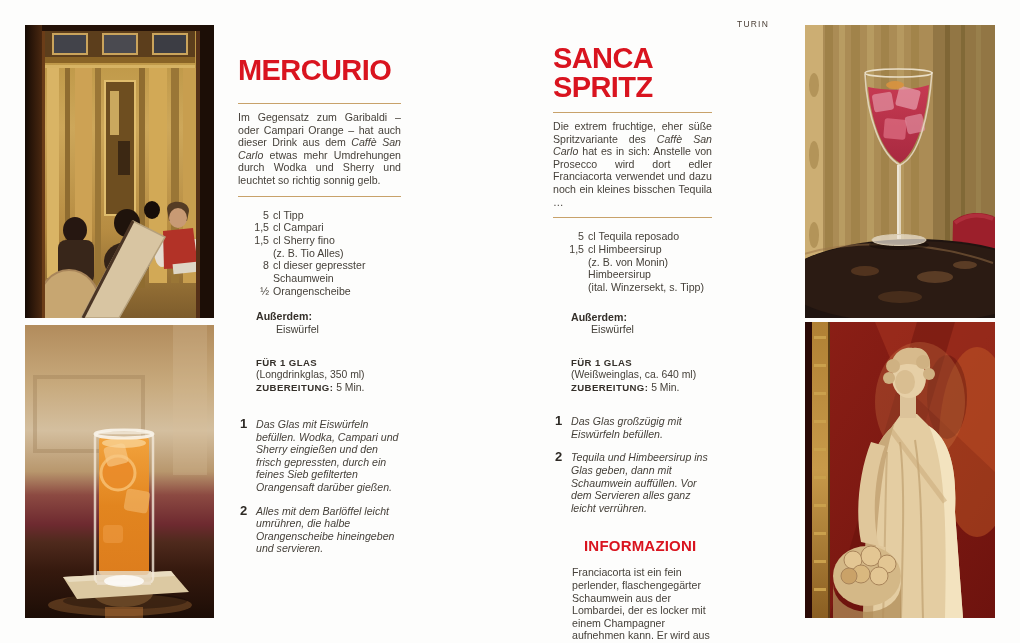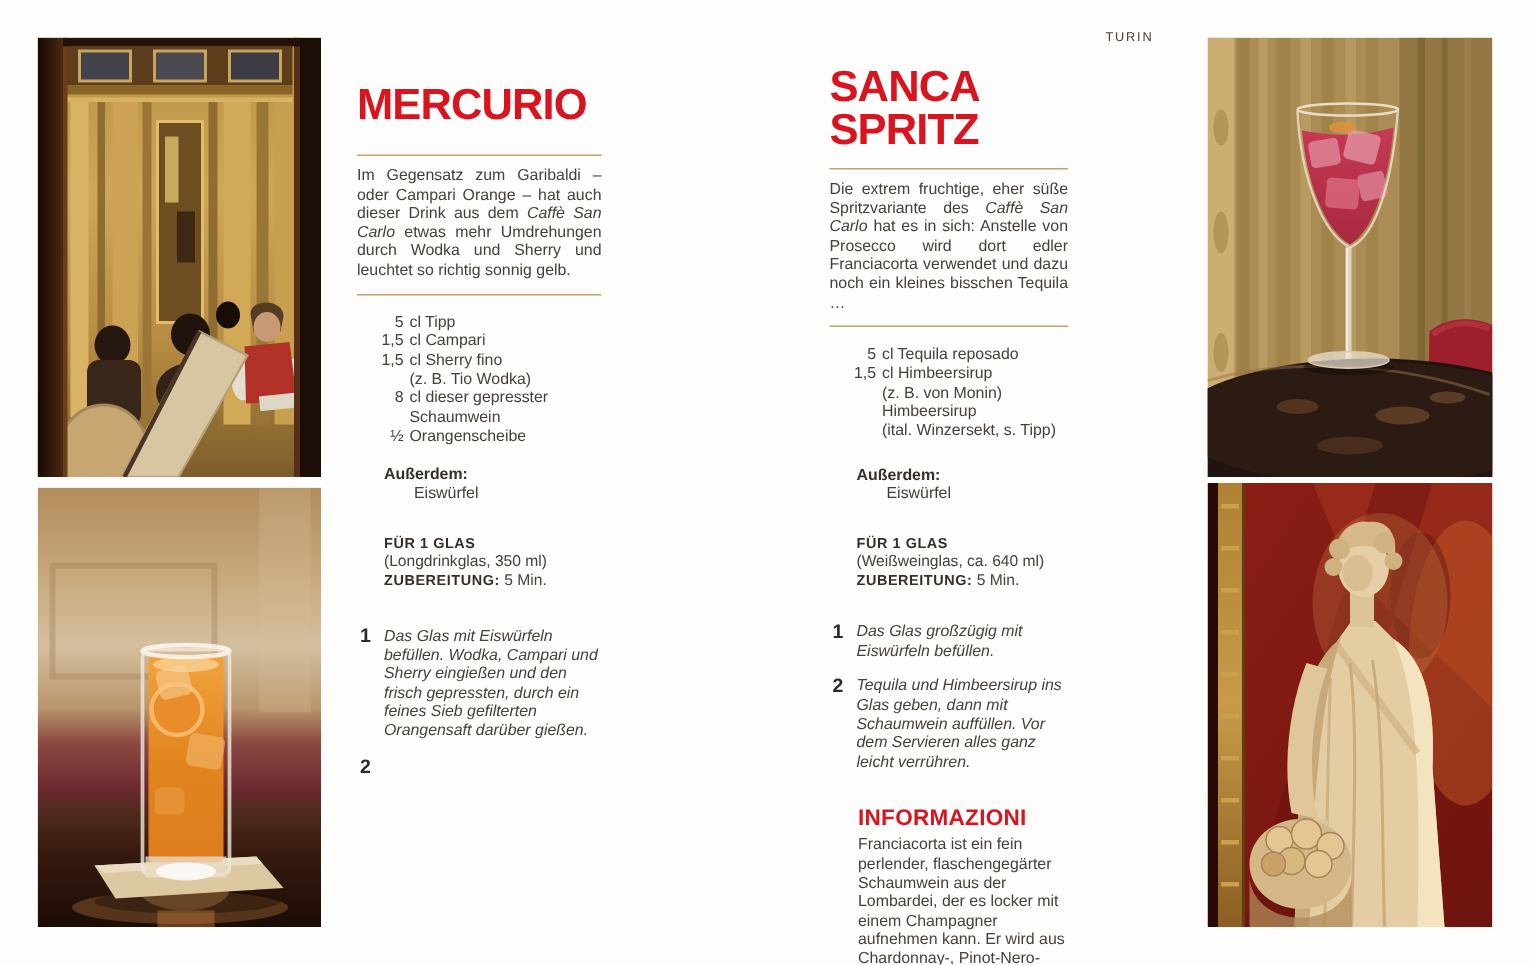--- a/index.html
+++ b/index.html
@@ -56,21 +56,21 @@
   .caps-label{font-weight:bold;font-size:9.6px;letter-spacing:0.4px;color:#35302a;}
 
   .steps{margin-top:24px;}
   #col-right .steps{margin-top:21px;}
   .step{display:flex;padding-left:2px;font-size:10.6px;line-height:12.6px;color:#46413a;}
   .step + .step{margin-top:11px;}
   .step-num{flex:0 0 16px;font-weight:bold;font-size:13px;line-height:12.6px;color:#2e2a25;}
   .step-text{flex:1;font-style:italic;}
 
   .info{margin:24px 0 0 19px;}
-  .info-heading{margin:0;color:#d9141f;font-size:15px;line-height:16px;font-weight:bold;letter-spacing:0.2px;}
+  .info-heading{margin:12px;color:#d9141f;font-size:15px;line-height:16px;font-weight:bold;letter-spacing:0.2px;}
   .info-text{margin:3px 0 0 0;font-size:10.6px;line-height:12.6px;color:#46413a;text-align:left;}
 </style>
 </head>
 <body>
 
 <figure class="photo" id="photo-cafe">
   <svg viewBox="0 0 189 293" preserveAspectRatio="none">
     <defs>
       <linearGradient id="goldwall" x1="0" y1="0" x2="0" y2="1">
         <stop offset="0" stop-color="#b8913f"></stop>
@@ -308,21 +308,21 @@
     <div class="ing-row">
         <span class="ing-q">1,5</span>
         <span class="ing-t">cl Campari</span>
       </div>
     <div class="ing-row">
         <span class="ing-q">1,5</span>
         <span class="ing-t">cl Sherry fino</span>
       </div>
     <div class="ing-row">
         <span class="ing-q"></span>
-        <span class="ing-t">(z. B. Tio Wodka)</span>
+        <span class="ing-t">(z. B. Tio Alles)</span>
       </div>
     <div class="ing-row">
         <span class="ing-q">8</span>
         <span class="ing-t">cl dieser gepresster</span>
       </div>
     <div class="ing-row">
         <span class="ing-q"></span>
         <span class="ing-t">Schaumwein</span>
       </div>
     <div class="ing-row">
@@ -340,20 +340,21 @@
     <div><span class="caps-label">ZUBEREITUNG:</span> <span>5 Min.</span></div>
   </div>
 
   <div class="steps">
     <div class="step">
         <span class="step-num">1</span>
         <span class="step-text">Das Glas mit Eiswürfeln befüllen. Wodka, Campari und Sherry eingießen und den frisch gepressten, durch ein feines Sieb gefilterten Orangensaft darüber gießen.</span>
       </div>
     <div class="step">
         <span class="step-num">2</span>
+        <span class="step-text">Alles mit dem Barlöffel leicht umrühren, die halbe Orangenscheibe hineingeben und servieren.</span>
       </div>
   </div>
 </section>
 
 <section class="col" id="col-right">
   <h1 class="recipe-title"><span>SANCA</span><br><span>SPRITZ</span></h1>
   <hr class="rule r1">
   <p class="intro"><span>Die extrem fruchtige, eher süße Spritzvariante des </span><em>Caffè San Carlo</em><span> hat es in sich: Anstelle von Prosecco wird dort edler Franciacorta verwendet und dazu noch ein kleines bisschen Tequila …</span></p>
   <hr class="rule r2">
 

